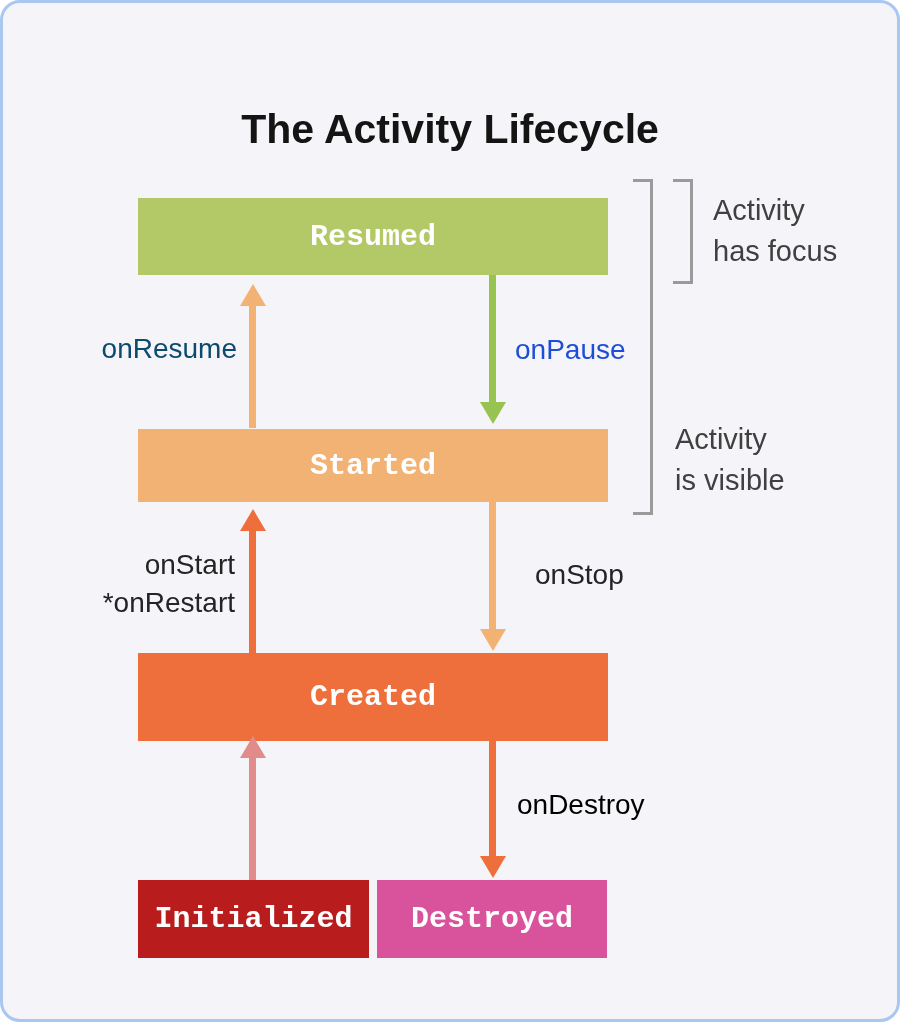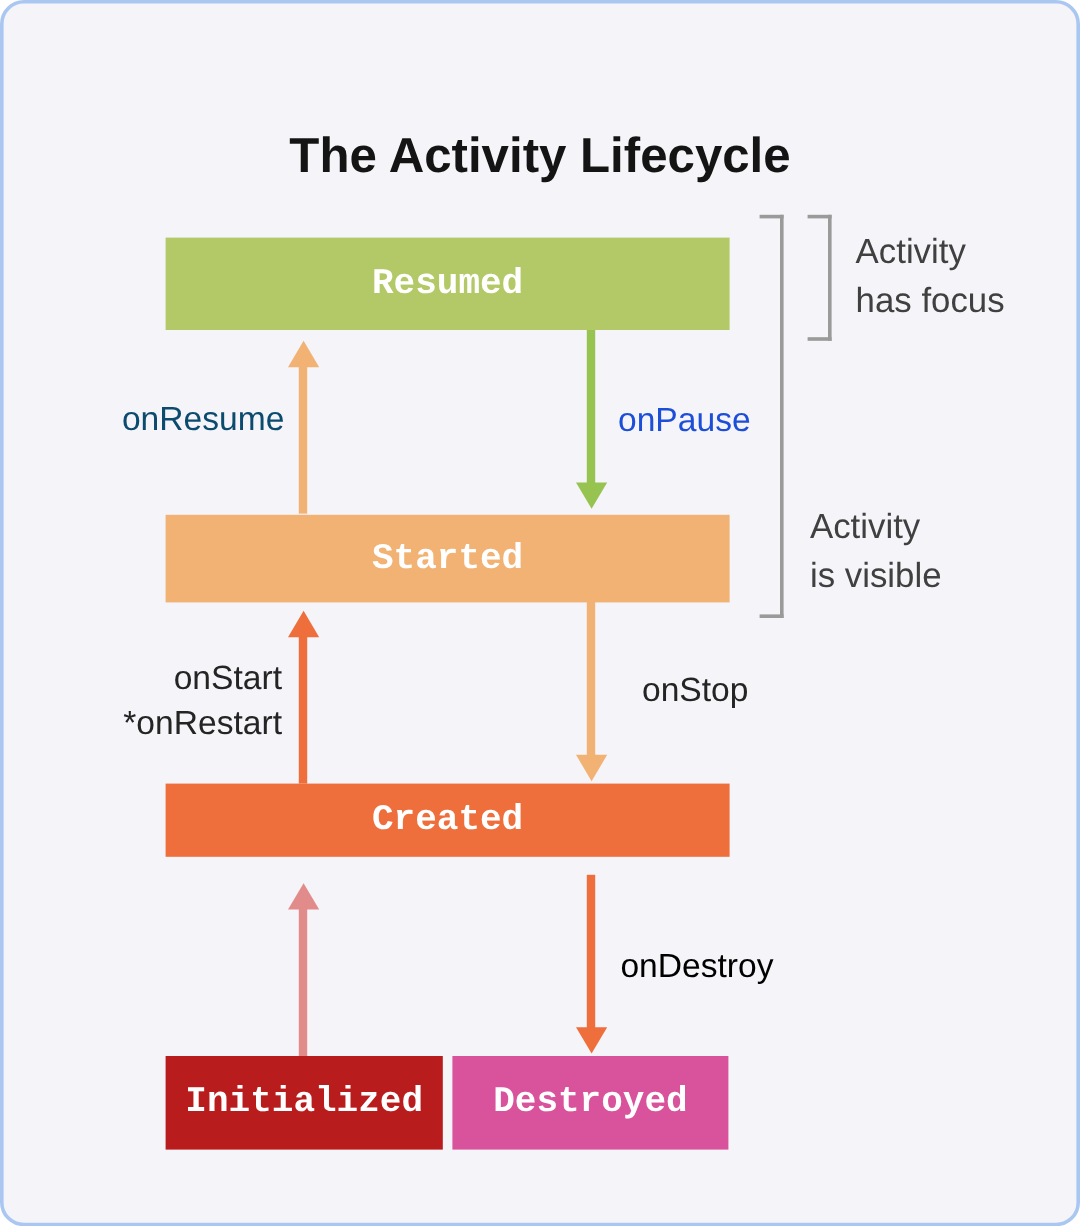--- a/index.html
+++ b/index.html
@@ -18,21 +18,21 @@
     font-size: 41px; font-weight: 700; color: #141414;
     letter-spacing: 0px;
   }
   .state {
     position: absolute;
     display: flex; align-items: center; justify-content: center;
     color: #ffffff; font-weight: 700; font-size: 30px; font-family: Liberation Mono, monospace;
   }
   #state-resumed     { left: 135px; top: 195px; width: 470px; height: 77px; }
   #state-started     { left: 135px; top: 426px; width: 470px; height: 73px; }
-  #state-created     { left: 135px; top: 650px; width: 470px; height: 61px; }
+  #state-created     { left: 135px; top: 650px; width: 470px; height: 88px; }
   #state-initialized { left: 135px; top: 877px; width: 231px; height: 78px; }
   #state-destroyed   { left: 374px; top: 877px; width: 230px; height: 78px; }
 
   .arrow { position: absolute; width: 26px; }
   .arrow .shaft { position: absolute; left: 9px; width: 7px; }
   .arrow.up .shaft   { top: 19px; bottom: 0; }
   .arrow.down .shaft { top: 0; bottom: 19px; }
   .head-up {
     position: absolute; top: 0; left: 0; width: 0; height: 0;
     border-left: 13px solid transparent; border-right: 13px solid transparent;

